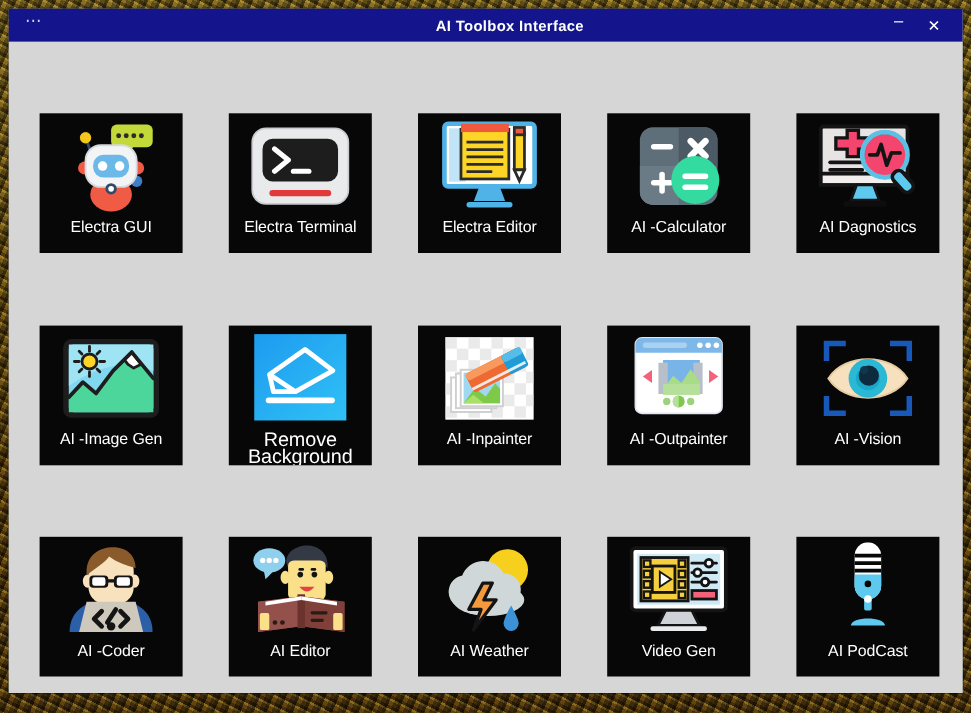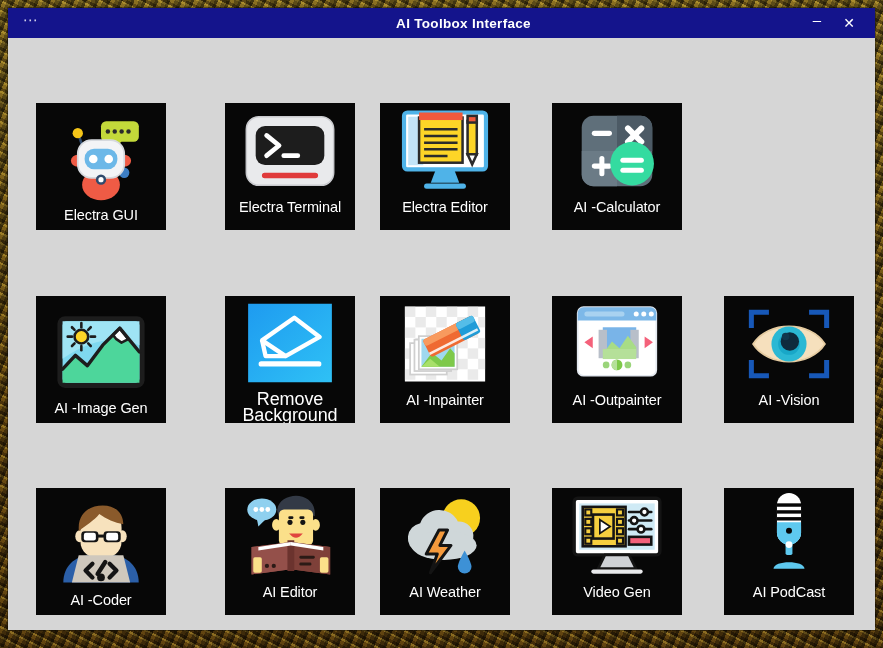--- a/index.html
+++ b/index.html
@@ -124,22 +124,22 @@
     line-height: 15px;
     letter-spacing: -0.1px;
     white-space: pre-line;
     padding-top: 1px;
   }
   .tile-label.two-line { font-size: 18px; line-height: 16px; }
 
   .art-svg { display: block; }
 
   
-  .c0 { left: 28px; justify-content: center; }
-  .c1 { left: 200px; margin-left: 17px; }
+  .c0 { left: 28px; }
+  .c1 { left: 200px; }
   .c2 { left: 372px; align-items: center; }
   .c3 { left: 544px; }
   .c4 { left: 716px; }
   
   .r0 { top: 65px; }
   .r1 { top: 258px; }
   .r2 { top: 450px; }
 </style>
 </head>
 <body>
@@ -233,20 +233,40 @@
   <g fill="#ffffff">
     <rect x="20" y="65" width="24" height="6" rx="3"></rect>
     <rect x="29" y="56" width="6" height="24" rx="3"></rect>
   </g>
   <circle cx="68" cy="65" r="26" fill="#34dba0"></circle>
   <rect x="54" y="58" width="28" height="6" rx="3" fill="#ffffff"></rect>
   <rect x="54" y="70" width="28" height="6" rx="3" fill="#ffffff"></rect>
 </svg>
         </div>
         <div class="tile-label">AI -Calculator</div>
+      </div>
+      <div class="tile c4 r0">
+        <div class="tile-art">
+          <svg class="art-svg" width="96" height="86" viewBox="0 0 112 100">
+  <rect x="6" y="8" width="92" height="62" rx="3" fill="#e9e4e4" stroke="#141414" stroke-width="4"></rect>
+  <rect x="6" y="58" width="92" height="12" fill="#f2eeee" stroke="#141414" stroke-width="4"></rect>
+  <path d="M22 20 h12 v-8 h12 v8 h12 v12 h-12 v8 h-12 v-8 h-12 z" fill="#f4456e" stroke="#141414" stroke-width="3.5"></path>
+  <g stroke="#141414" stroke-width="4" stroke-linecap="round">
+    <line x1="16" y1="46" x2="62" y2="46"></line>
+              <line x1="16" y1="54" x2="50" y2="54"></line>
+  </g>
+  <circle cx="74" cy="38" r="24" fill="#f4456e" stroke="#141414" stroke-width="4"></circle>
+  <circle cx="74" cy="38" r="24" fill="none" stroke="#5ec9ef" stroke-width="5" opacity="0.95"></circle>
+  <path d="M58 38 h8 l4 -11 l6 22 l5 -13 h9" stroke="#141414" stroke-width="4" fill="none" stroke-linejoin="round" stroke-linecap="round"></path>
+  <rect x="86" y="54" width="13" height="26" rx="6" transform="rotate(-42 92 66)" fill="#5ec9ef" stroke="#141414" stroke-width="4"></rect>
+  <polygon points="44,70 62,70 68,86 38,86" fill="#5ec9ef" stroke="#141414" stroke-width="3"></polygon>
+  <rect x="30" y="87" width="46" height="6" rx="3" fill="#0d0d0d"></rect>
+</svg>
+        </div>
+        <div class="tile-label">AI Dagnostics</div>
       </div>
       <div class="tile c0 r1">
         <div class="tile-art">
           <svg class="art-svg" width="96" height="82" viewBox="0 0 112 96">
   <rect x="5" y="6" width="102" height="84" rx="9" fill="#1d1d1d"></rect>
   <rect x="11" y="12" width="90" height="72" rx="5" fill="#7fd8ef"></rect>
   <path d="M11 12 H101 V40 Q60 22 11 56 Z" fill="#9fe4f4"></path>
   <circle cx="33" cy="30" r="8" fill="#fdd527" stroke="#1d1d1d" stroke-width="3"></circle>
   <g stroke="#1d1d1d" stroke-width="3" stroke-linecap="round">
     <line x1="33" y1="14" x2="33" y2="19"></line>

